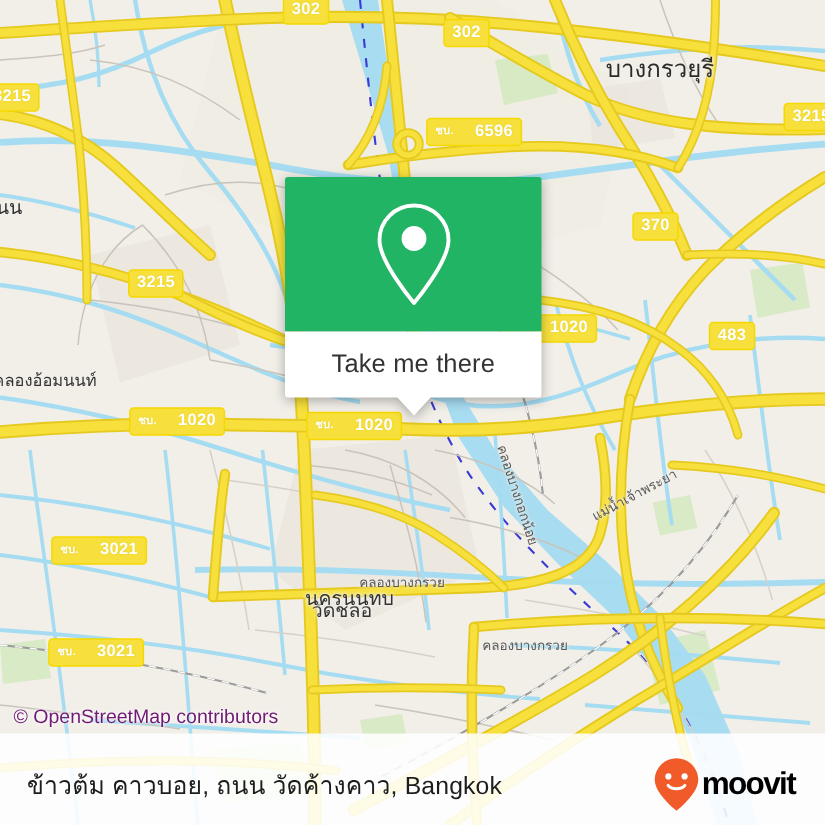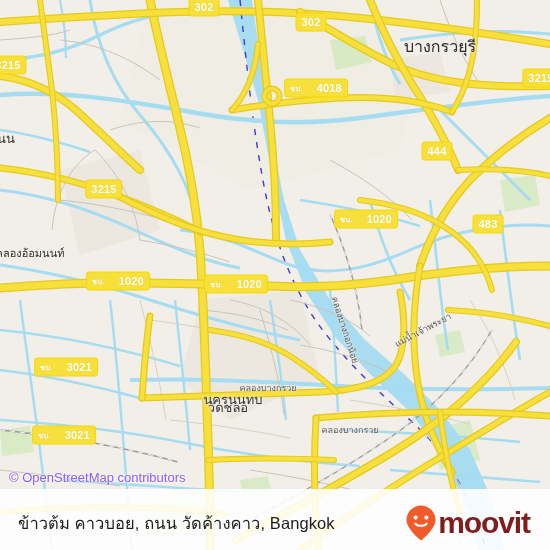--- a/index.html
+++ b/index.html
@@ -114,21 +114,21 @@
     border-right: 12px solid transparent;
     border-top: 13px solid #ffffff;
   }
 
   
   #osm-attribution {
     position: absolute;
     left: 9px;
     top: 470px;
     font-size: 13px;
-    color: #8b5cf6;
+    color: #701a75;
     text-shadow: 0 0 3px rgba(255,255,255,.9), 0 0 2px rgba(255,255,255,.9);
     white-space: nowrap;
   }
 
   
   #bottom-bar {
     position: absolute;
     left: 0;
     top: 489px;
     width: 550px;
@@ -144,23 +144,23 @@
     color: #1d1d1d;
     white-space: nowrap;
     letter-spacing: .1px;
   }
   #moovit-logo {
     display: flex;
     align-items: center;
     gap: 1px;
   }
   #moovit-wordmark {
-    font-size: 30px;
+    font-size: 21px;
     font-weight: bold;
-    color: #7f1d1d;
+    color: #000000;
     letter-spacing: -1.1px;
     line-height: 1;
   }
 </style>
 </head>
 <body>
 
 <div id="app">
 
   <svg id="map-canvas" viewBox="0 0 550 550" xmlns="http://www.w3.org/2000/svg">
@@ -361,23 +361,23 @@
       <circle cx="272" cy="96" r="7.5" fill="none" stroke="#e5c91f" stroke-width="6"></circle>
       <circle cx="272" cy="96" r="7.5" fill="none" stroke="#f7e03c" stroke-width="3.6"></circle>
     </g>
   </svg>
 
   <div id="shield-layer">
       <div class="shield" style="left: 204px; top: 7px;"><span>302</span></div>
       <div class="shield" style="left: 311px; top: 22px;"><span>302</span></div>
       <div class="shield" style="left: 8px; top: 65px;"><span>3215</span></div>
       <div class="shield" style="left: 541px; top: 78px;"><span>3215</span></div>
-      <div class="shield" style="left: 316px; top: 88px;"><span class="pfx">ชบ.</span><span>4018</span></div>
+      <div class="shield" style="left: 316px; top: 88px;"><span class="pfx">ชบ.</span><span>6596</span></div>
       <div class="shield" style="left: 104px; top: 189px;"><span>3215</span></div>
-      <div class="shield" style="left: 437px; top: 151px;"><span>444</span></div>
+      <div class="shield" style="left: 437px; top: 151px;"><span>370</span></div>
       <div class="shield" style="left: 488px; top: 224px;"><span>483</span></div>
       <div class="shield" style="left: 366px; top: 219px;"><span class="pfx">ชบ.</span><span>1020</span></div>
       <div class="shield" style="left: 118px; top: 281px;"><span class="pfx">ชบ.</span><span>1020</span></div>
       <div class="shield" style="left: 236px; top: 284px;"><span class="pfx">ชบ.</span><span>1020</span></div>
       <div class="shield" style="left: 66px; top: 367px;"><span class="pfx">ชบ.</span><span>3021</span></div>
       <div class="shield" style="left: 64px; top: 435px;"><span class="pfx">ชบ.</span><span>3021</span></div>
     </div>
 
   <div id="place-layer">
       <div class="place city" style="left: 440px; top: 46px;">บางกรวยุรี</div>
@@ -387,20 +387,32 @@
       <div class="place" style="left: 233px; top: 399px;">นครนนทบ</div>
     </div>
 
   <div id="water-layer">
       <div class="waterlabel" style="left: 268px; top: 388px; transform: translate(-50%, -50%) rotate(0deg);">คลองบางกรวย</div>
       <div class="waterlabel" style="left: 345px; top: 330px; transform: translate(-50%, -50%) rotate(72deg);">คลองบางกอกน้อย</div>
       <div class="waterlabel" style="left: 423px; top: 330px; transform: translate(-50%, -50%) rotate(-28deg);">แม่น้ำเจ้าพระยา</div>
       <div class="waterlabel" style="left: 350px; top: 430px; transform: translate(-50%, -50%) rotate(0deg);">คลองบางกรวย</div>
     </div>
 
+  <div id="info-card">
+    <div id="info-card-green">
+      <svg width="58" height="72" viewBox="0 0 58 72">
+        <path d="M29 3 C16.3 3 6 13.3 6 26 C6 41 29 68 29 68 C29 68 52 41 52 26 C52 13.3 41.7 3 29 3 Z" fill="none" stroke="#ffffff" stroke-width="2.6" stroke-linejoin="round"></path>
+        <circle cx="29" cy="25" r="8.3" fill="#ffffff"></circle>
+      </svg>
+    </div>
+    <div id="info-card-white">
+      <span id="info-card-label">Take me there</span>
+      <div id="info-card-pointer"></div>
+    </div>
+  </div>
 
   <div id="osm-attribution">© OpenStreetMap contributors</div>
 
   <div id="bottom-bar">
     <div id="bottom-title">ข้าวต้ม คาวบอย, ถนน วัดค้างคาว, Bangkok</div>
 
     <div id="moovit-logo">
       <svg width="32" height="38" viewBox="0 0 32 38">
         <path d="M16 1.5 C7.99 1.5 1.5 7.99 1.5 16 C1.5 25.2 16 36.5 16 36.5
                  C16 36.5 30.5 25.2 30.5 16 C30.5 7.99 24.01 1.5 16 1.5 Z" fill="#f15a29"></path>

